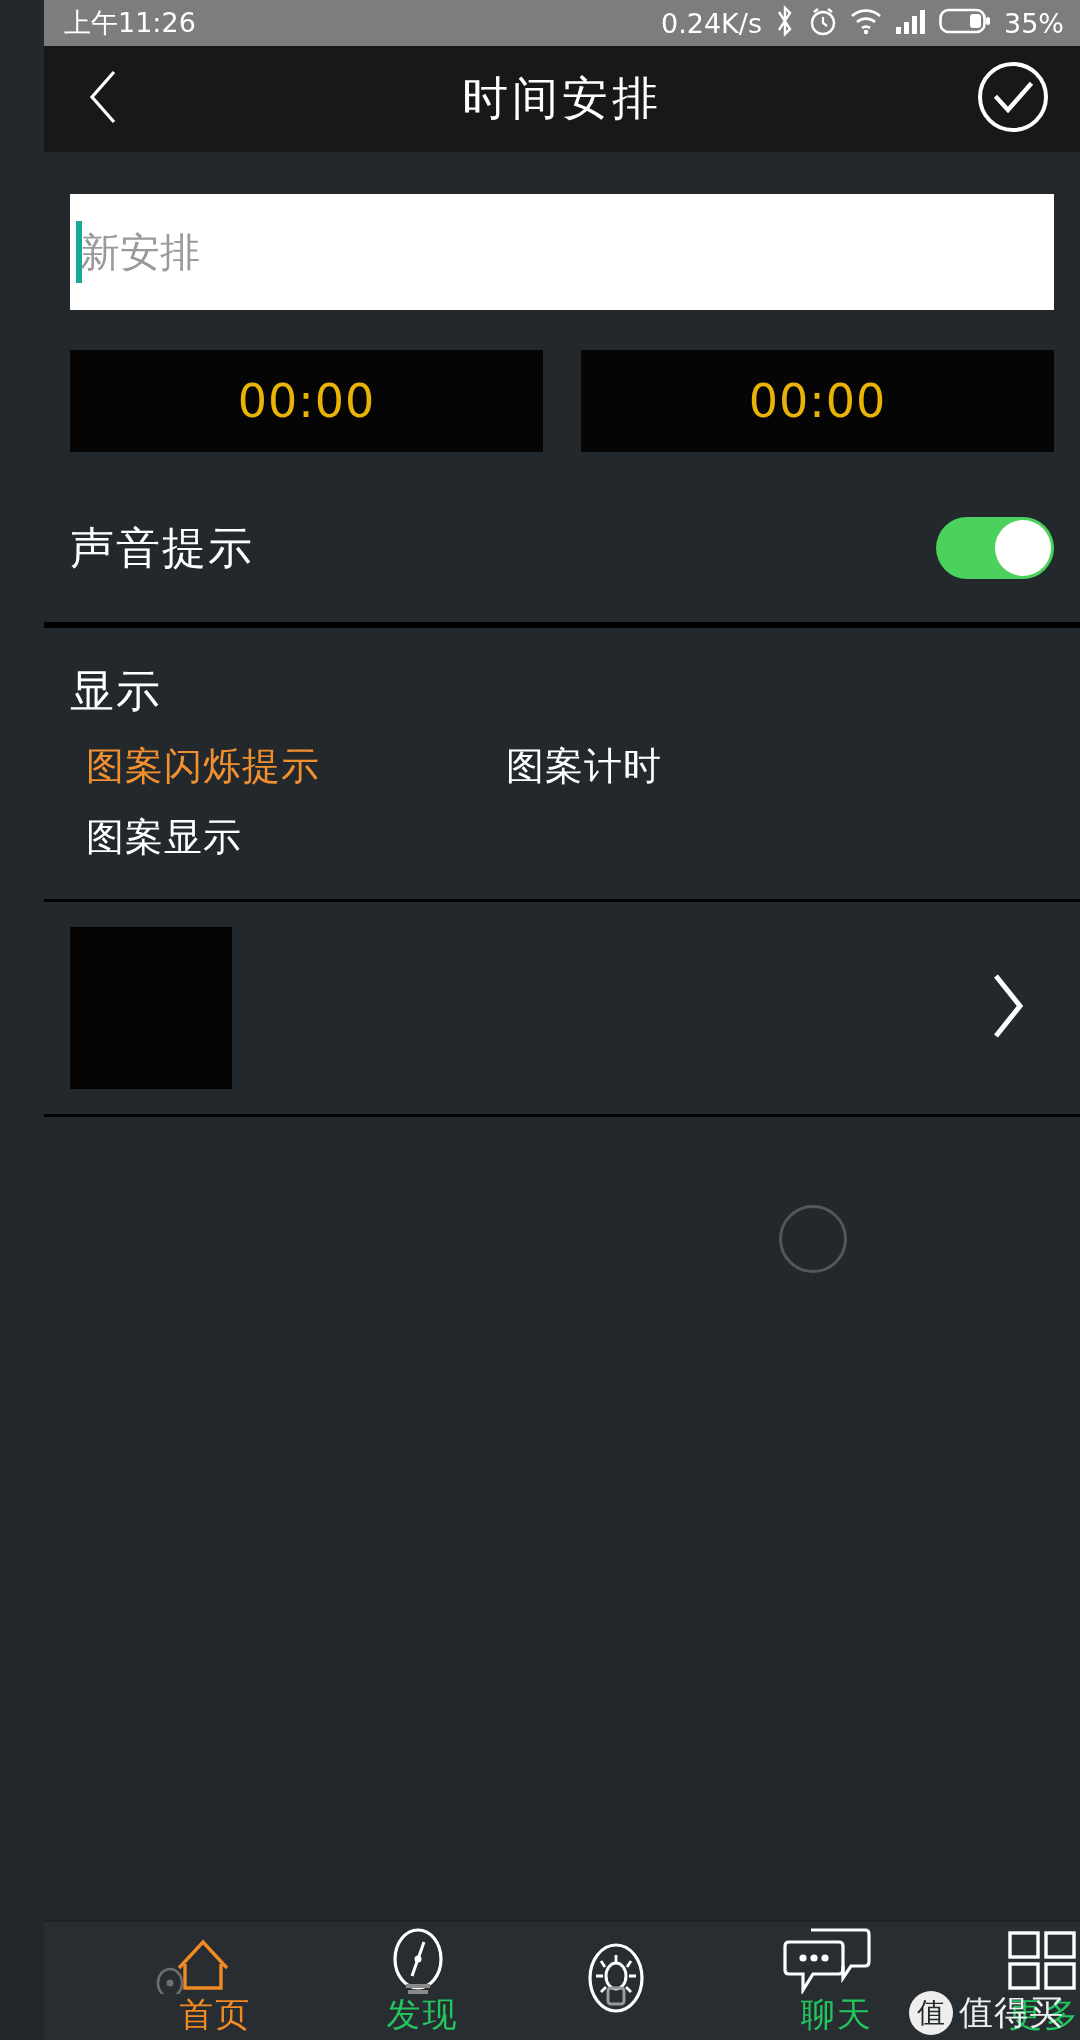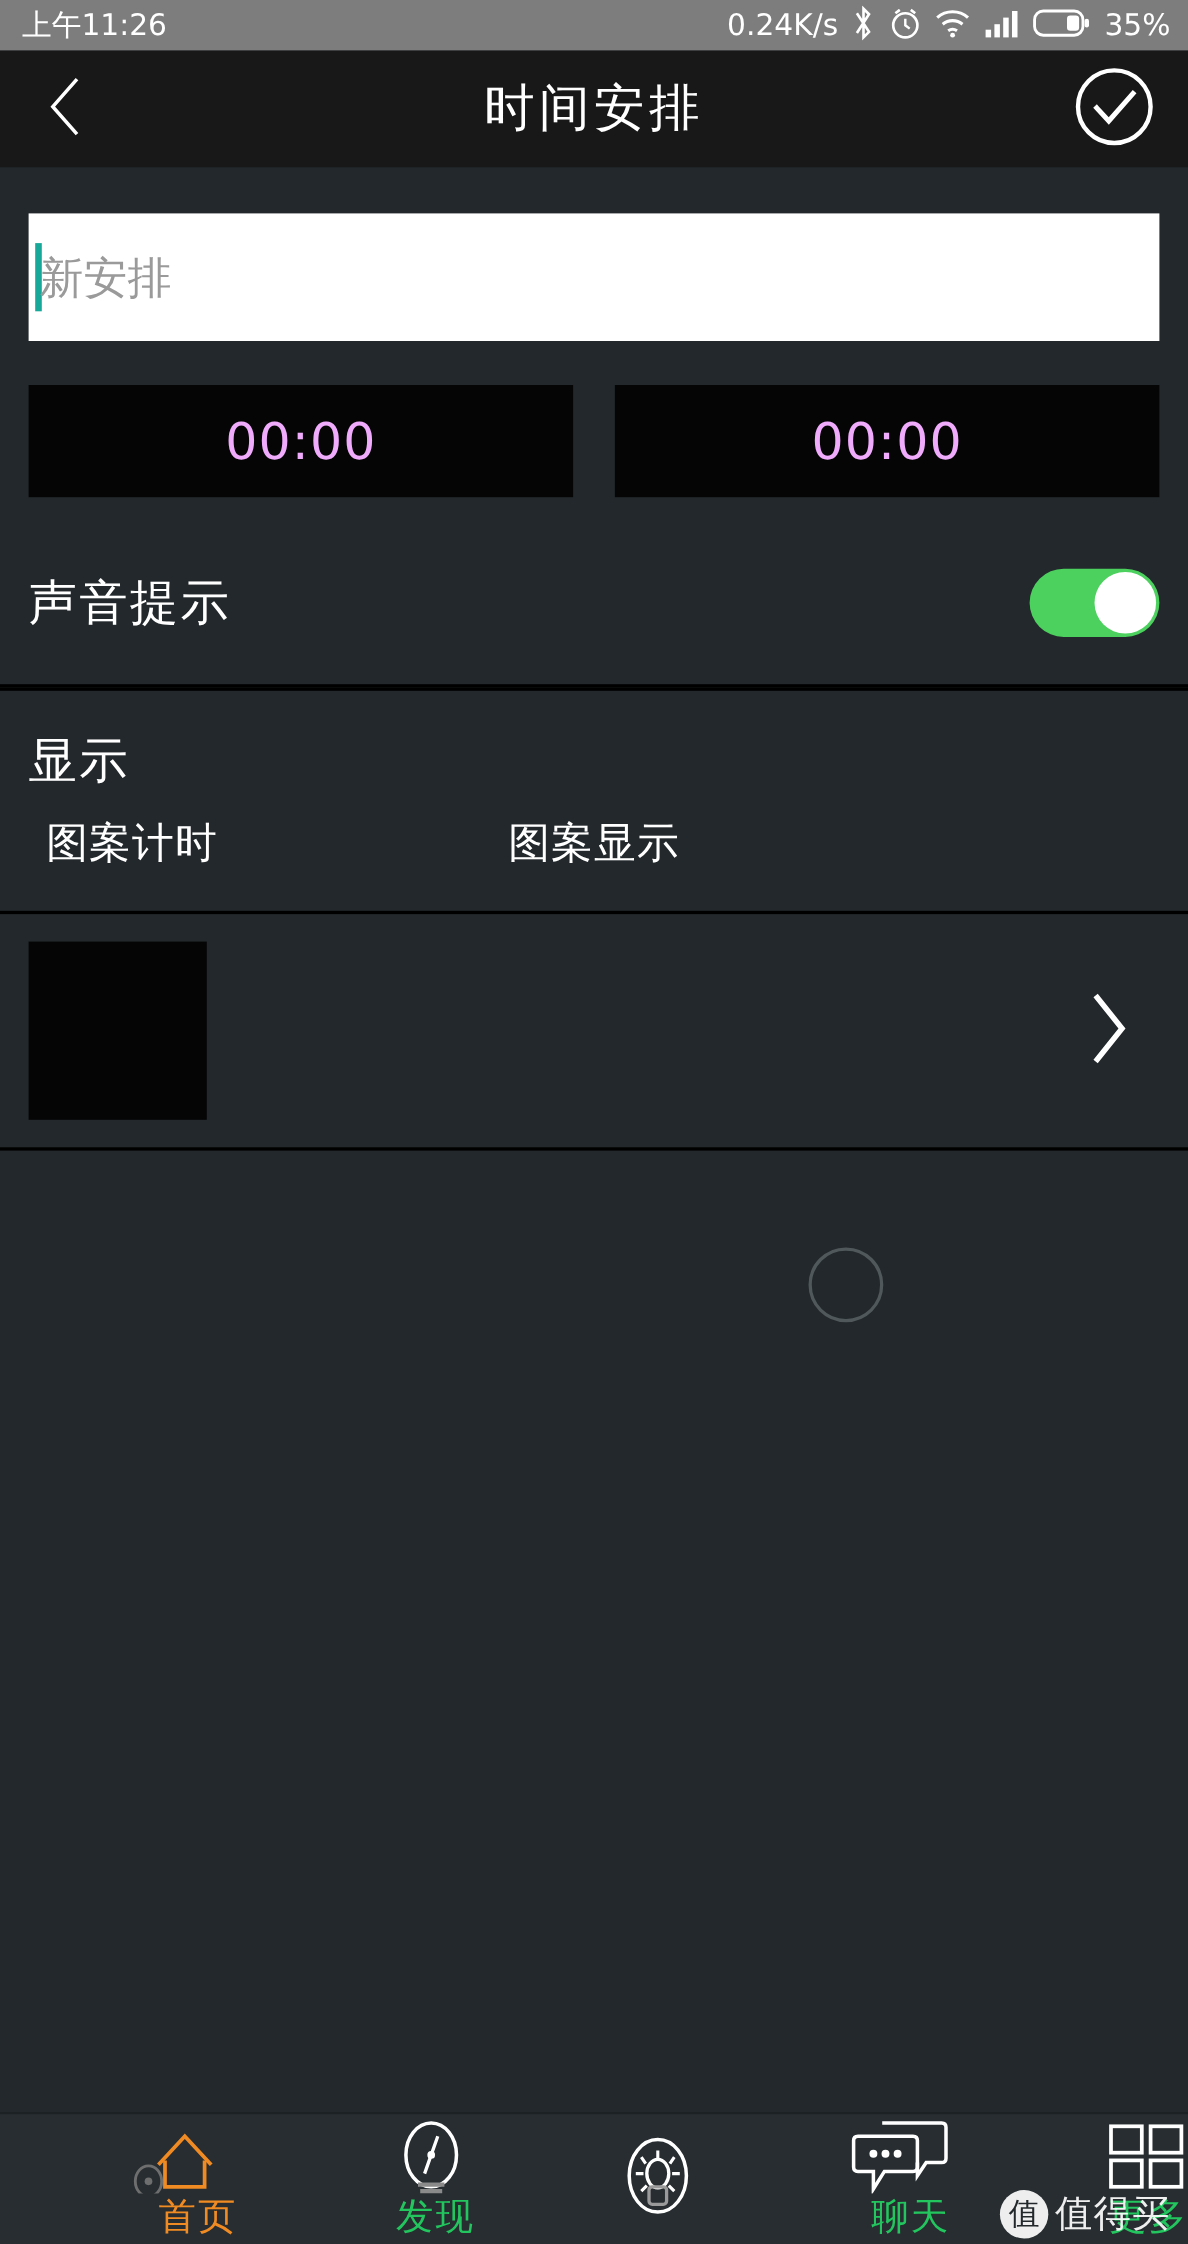--- a/index.html
+++ b/index.html
@@ -6,21 +6,21 @@
   html, body {
     width: 1080px; height: 2040px;
     background: #22282b;
     font-family: "DejaVu Sans", "Liberation Sans", sans-serif;
     overflow: hidden;
   }
   #screen {
     position: relative;
     width: 1080px; height: 2040px;
     background: #22282b;
-    display: flex; flex-direction: column;
+    display: flex; flex-direction: column; padding-left: 44px;
   }
 
   
   .statusbar {
     height: 46px; flex: 0 0 46px;
     background: #7d7d7d;
     display: flex; align-items: center;
     padding: 0 16px 0 20px;
     color: #ffffff;
   }
@@ -77,21 +77,21 @@
   }
 
   .time-row {
     display: flex; gap: 38px;
     padding: 40px 26px 0 26px;
   }
   .time-box {
     flex: 1 1 0; height: 102px;
     background: #050505;
     display: flex; align-items: center; justify-content: center;
-    color: #f0abfc; font-size: 46px; letter-spacing: 1px;
+    color: #eab308; font-size: 46px; letter-spacing: 1px;
   }
 
   .sound-row {
     display: flex; align-items: center;
     padding: 0 26px;
     height: 148px; margin-top: 22px; text-align: right;
   }
   .sound-label { color: #ffffff; font-size: 44px; letter-spacing: 2px; }
   .toggle {
     margin-left: auto;
@@ -281,20 +281,21 @@
     </div>
 
     <div class="divider"></div>
 
 
     <div class="divider"></div>
 
     <div class="section display-sec">
       <div class="sec-title">显示</div>
       <div class="opt-grid">
+        <span class="opt active">图案闪烁提示</span>
         <span class="opt">图案计时</span>
         <span class="opt">图案显示</span>
       </div>
     </div>
 
     <div class="divider"></div>
 
     <div class="thumb-row">
       <span class="thumb"></span>
       <span class="chevron-right">

